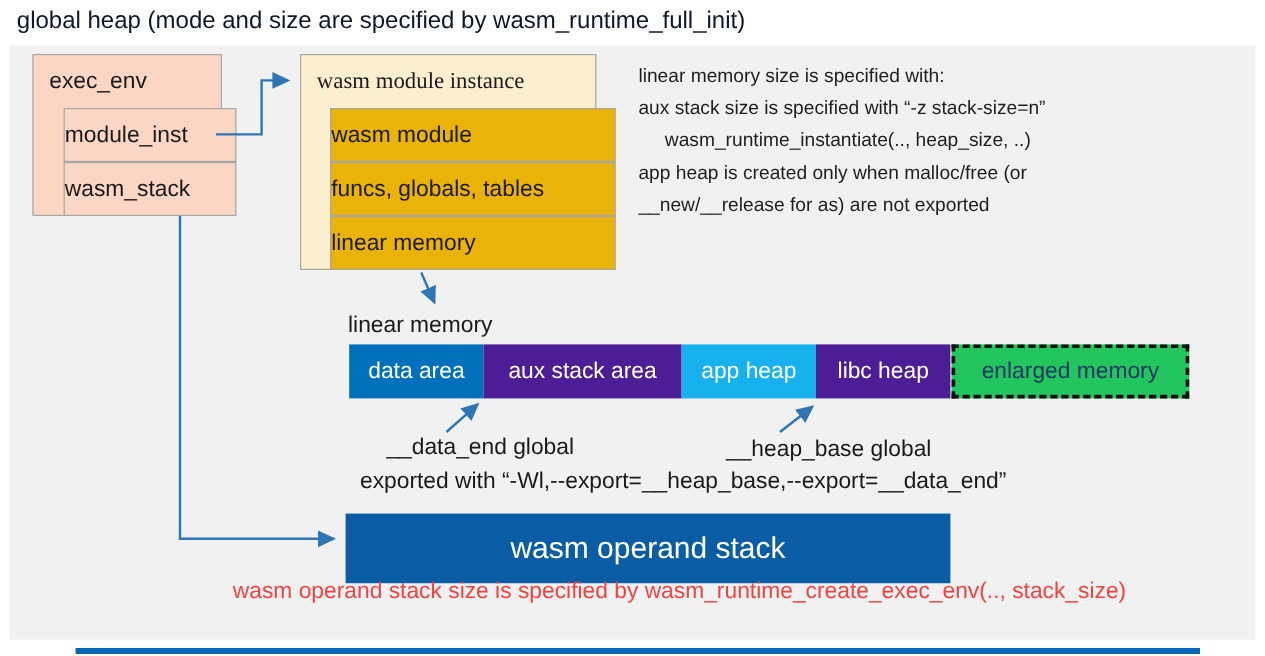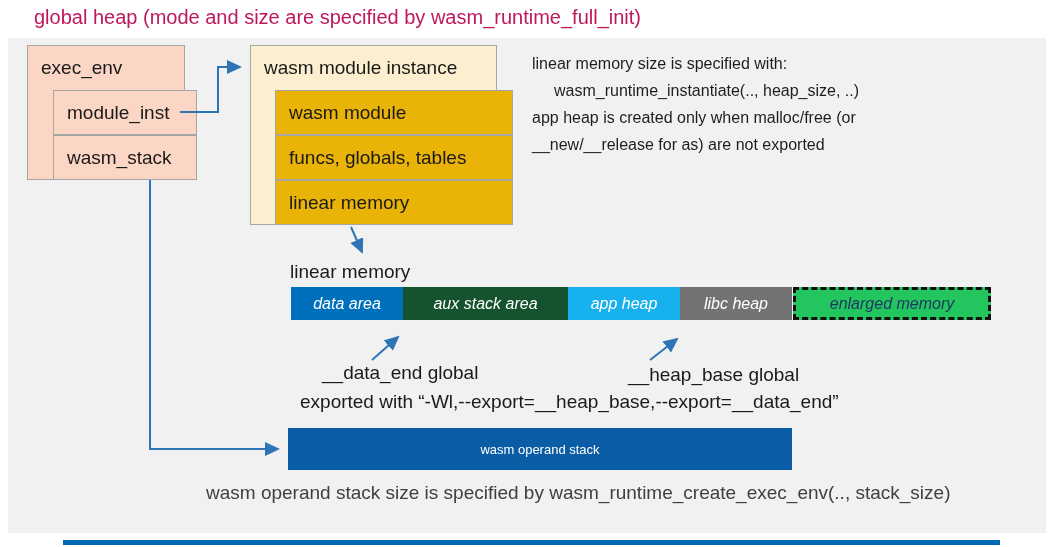--- a/index.html
+++ b/index.html
@@ -3,83 +3,83 @@
 <meta charset="utf-8">
 <style>
   * { margin: 0; padding: 0; box-sizing: border-box; }
   html, body { width: 1054px; height: 547px; background: #ffffff; overflow: hidden; }
   body { font-family: "Liberation Sans", sans-serif; color: #1e1e1e; position: relative; }
 
   .abs { position: absolute; }
 
   .page-title {
     left: 14px; top: 6px;
-    font-size: 20px; color: #be185d; margin-left: 20px;
+    font-size: 20px; color: #0f172a;
   }
 
   .panel {
     left: 8px; top: 38px; width: 1038px; height: 495px;
     background: #f1f1f1;
   }
 
   
   .struct-outer { border: 1px solid #a6a6a6; }
   .exec-outer  { left: 27px;  top: 45px; width: 158px; height: 135px; background: #fbd6c5; }
   .mod-outer   { left: 250px; top: 45px; width: 247px; height: 180px; background: #fcefd0; }
 
   .struct-header {
     display: flex; align-items: center;
     height: 45px; padding-left: 14px;
     font-size: 19px; color: #1a1a1a;
   }
   .exec-header { left: 27px;  top: 45px; width: 126px; }
-  .mod-header  { left: 250px; top: 45px; width: 247px; }
+  .mod-header  { left: 250px; top: 45px; width: 247px; font-family: Liberation Serif, serif; }
 
   .struct-row {
     display: flex; align-items: center;
-    height: 45px; padding-left: 13px;
+    height: 45px; 
     border: 1px solid #a6a6a6;
     font-size: 19px; color: #1a1a1a;
   }
   .exec-row { left: 53px;  width: 144px; background: #fbd6c5; }
   .mod-row  { left: 275px; width: 238px; background: #eab308; }
 
   
   .notes { left: 532px; top: 50px; font-size: 16px; line-height: 27px; color: #1e1e1e; }
   .notes .indent { padding-left: 22px; }
 
   .lm-label { left: 290px; top: 261px; font-size: 19px; color: #1a1a1a; }
 
   
   .seg {
-    top: 287px; height: 33px;
+    top: 287px; height: 45px;
     display: flex; align-items: center; justify-content: center;
-    font-size: 16px; color: #ffffff; white-space: nowrap; font-style: italic;
+    font-size: 19px; color: #ffffff; white-space: nowrap;
   }
   .seg-data     { left: 291px; width: 112px; background: #0070bd; }
-  .seg-aux      { left: 403px; width: 165px; background: #14532d; }
+  .seg-aux      { left: 403px; width: 165px; background: #4c1d95; }
   .seg-app      { left: 568px; width: 112px; background: #18b1f0; }
-  .seg-libc     { left: 680px; width: 112px; background: #737373; }
+  .seg-libc     { left: 680px; width: 112px; background: #4c1d95; }
   .seg-enlarged { left: 793px; width: 198px; background: #22c55e;
                   border: 3px dashed #111111; color: #1f3864; }
 
   .anno { font-size: 19px; color: #1a1a1a; white-space: nowrap; }
   .anno-data-end  { left: 322px; top: 362px; }
-  .anno-heap-base { left: 628px; top: 364px; }
+  .anno-heap-base { left: 605px; top: 364px; }
   .anno-export    { left: 300px; top: 391px; }
 
   
   .operand-bar {
-    left: 288px; top: 428px; width: 504px; height: 42px;
+    left: 288px; top: 428px; width: 504px; height: 58px;
     background: #0a5da4;
     display: flex; align-items: center; justify-content: center;
-    font-size: 13px; color: #ffffff;
+    font-size: 25px; color: #ffffff;
   }
 
-  .footer-text { left: 206px; top: 479px; font-size: 19px; line-height: 27px; color: #404040; }
+  .footer-text { left: 194px; top: 479px; font-size: 19px; line-height: 27px; color: #ef4444; }
 
   .accent-line { left: 63px; top: 540px; width: 937px; height: 5px; background: #0068b5; }
 
   svg.overlay { position: absolute; left: 0; top: 0; pointer-events: none; }
 </style>
 </head>
 <body>
 
 <div class="abs page-title">global heap (mode and size are specified by wasm_runtime_full_init)</div>
 
@@ -91,20 +91,21 @@
 <div class="abs struct-row exec-row" style="top:135px">wasm_stack</div>
 
 <div class="abs struct-outer mod-outer"></div>
 <div class="abs struct-header mod-header">wasm module instance</div>
 <div class="abs struct-row mod-row" style="top:90px">wasm module</div>
 <div class="abs struct-row mod-row" style="top:135px">funcs, globals, tables</div>
 <div class="abs struct-row mod-row" style="top:180px">linear memory</div>
 
 <div class="abs notes">
   <div>linear memory size is specified with:</div>
+  <div>aux stack size is specified with “-z stack-size=n”</div>
   <div class="indent">wasm_runtime_instantiate(.., heap_size, ..)</div>
   <div>app heap is created only when malloc/free (or</div>
   <div>__new/__release for as) are not exported</div>
 </div>
 
 <div class="abs lm-label">linear memory</div>
 <div class="abs seg seg-data">data area</div>
 <div class="abs seg seg-aux">aux stack area</div>
 <div class="abs seg seg-app">app heap</div>
 <div class="abs seg seg-libc">libc heap</div>

